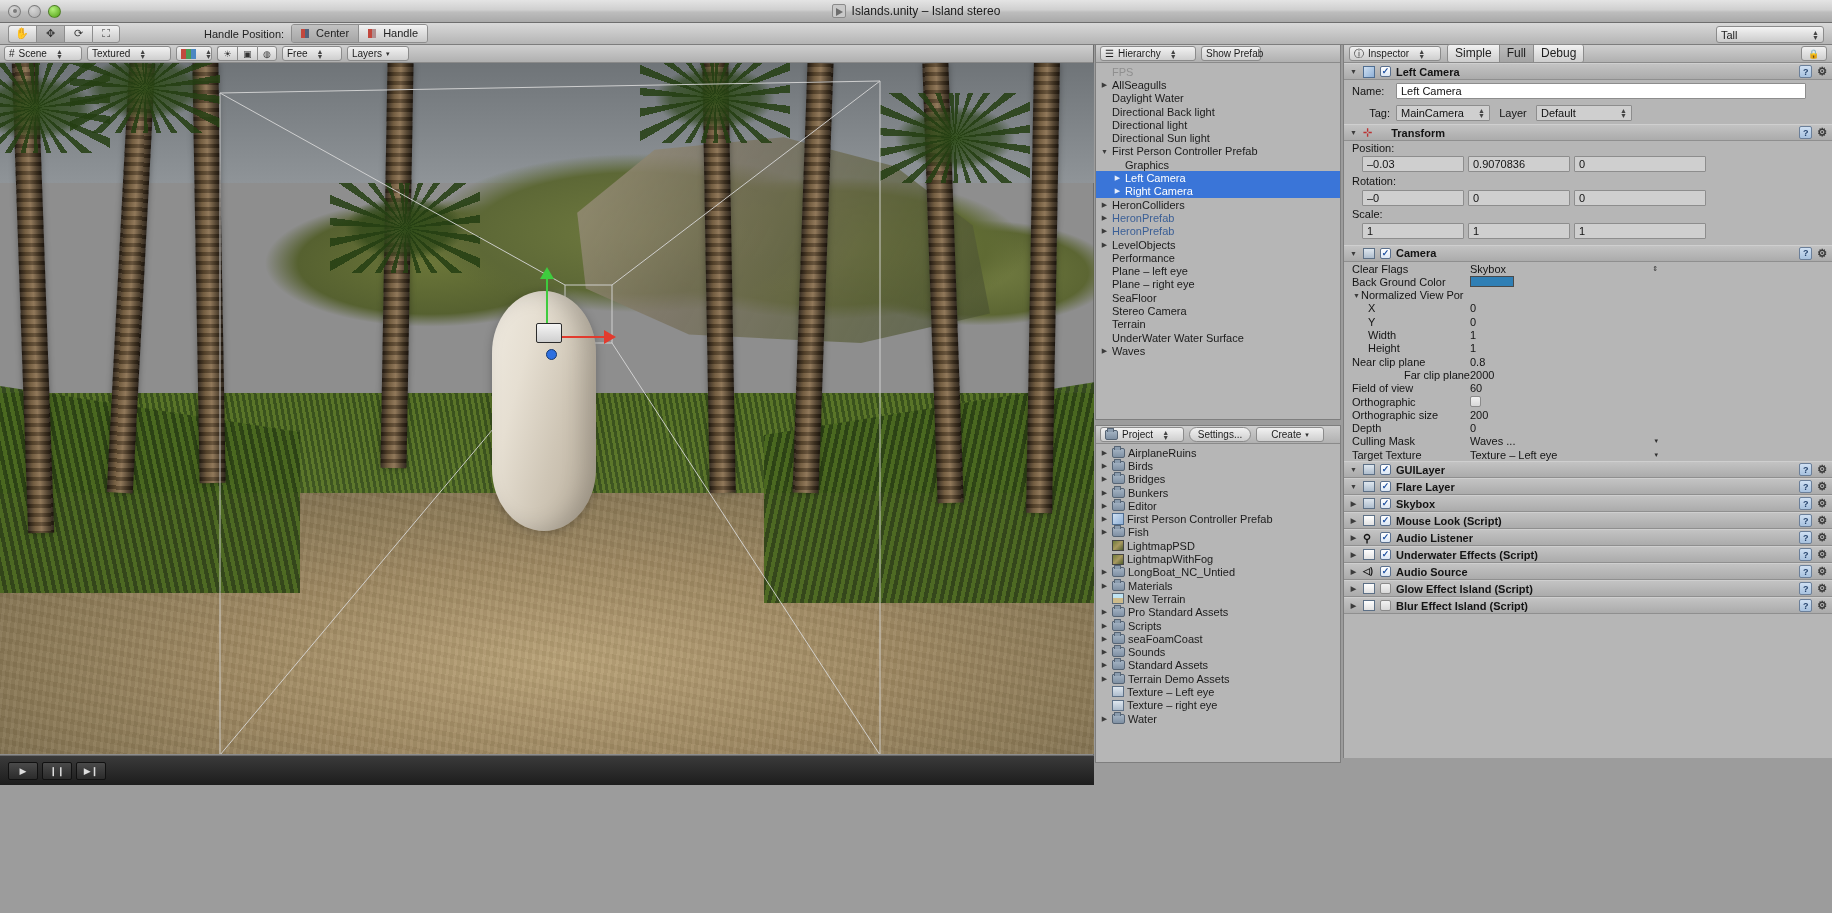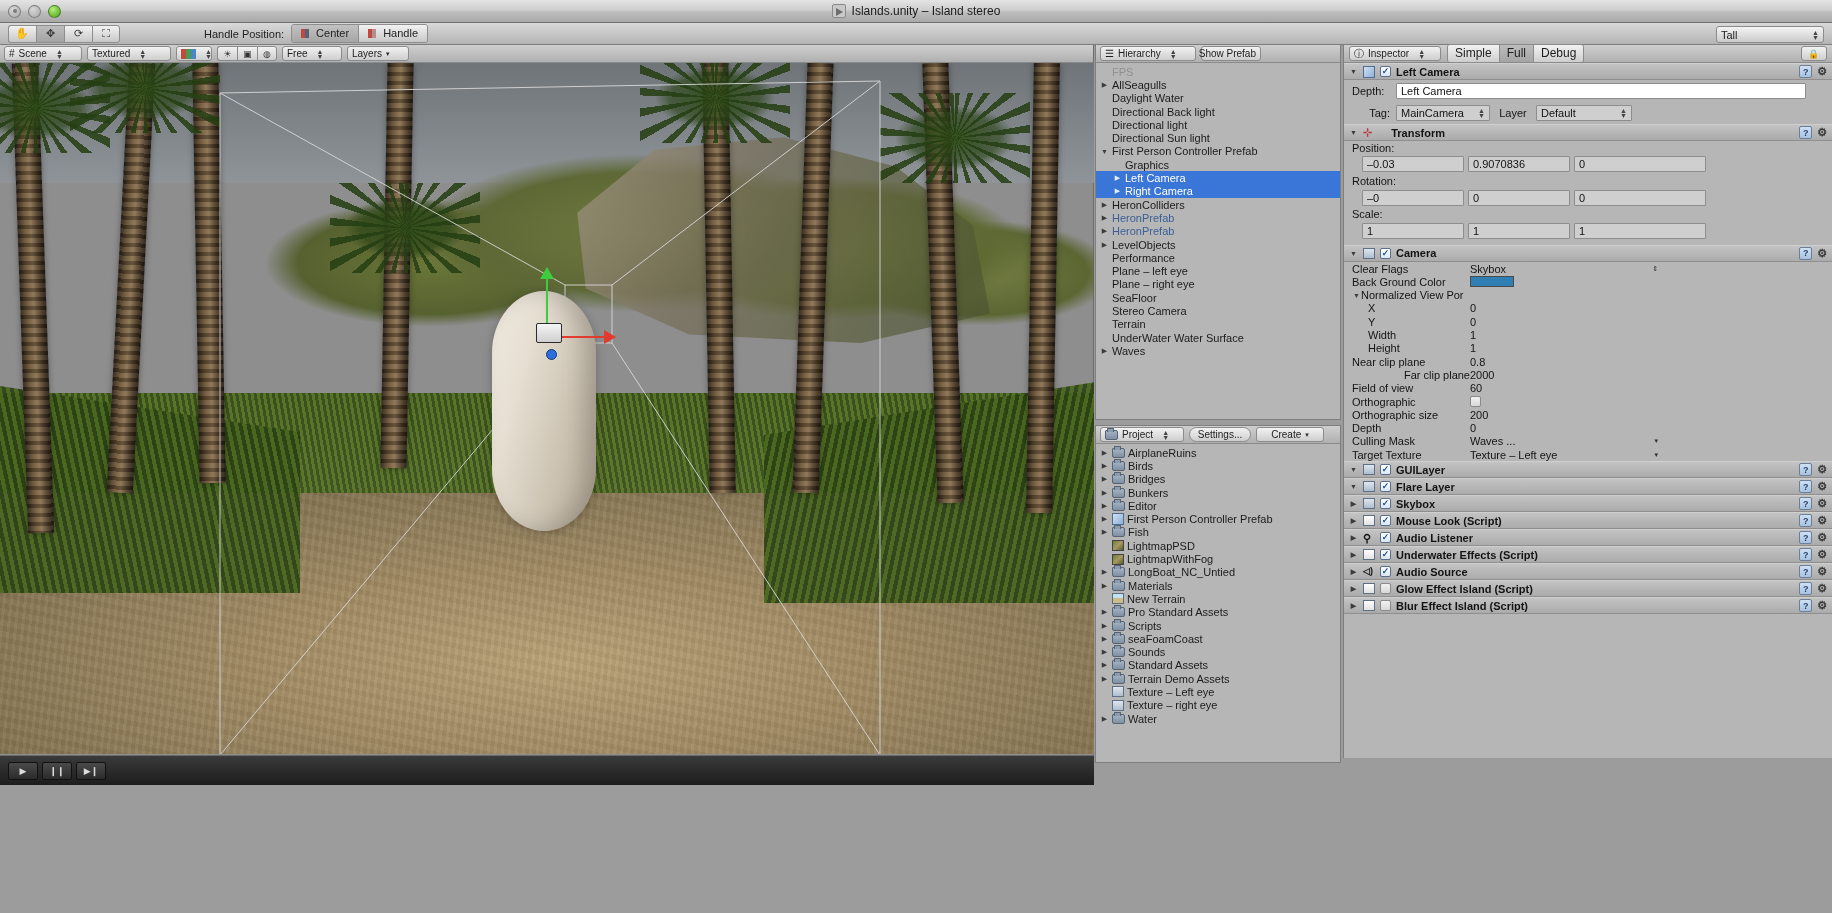--- a/index.html
+++ b/index.html
@@ -460,21 +460,21 @@
     <div class="hierarchy">
       <div class="panel-tabbar">
         <div class="pop" style="width:96px">
           <span>☰</span>
           <span>Hierarchy</span>
           <span class="stepper">
               <span>▲</span>
               <span>▼</span>
             </span>
         </div>
-        <div class="pop" style="width:60px;justify-content:flex-end">
+        <div class="pop" style="width:60px;justify-content:flex-start">
           <span>Show Prefab</span>
         </div>
       </div>
       <div class="tree" id="hierarchy-tree">
         <div class="trow fps">
           <span class="tri blank">▶</span>
             <span>FPS</span>
         </div>
       <div class="trow">
             <span class="tri">▶</span>
@@ -716,21 +716,21 @@
         <span class="prefab-ico"></span>
         <span class="cbx">✓</span>
         <span>Left Camera</span>
         <span class="spacer">
           <span class="help-ico">?</span>
           <span class="gear-ico">⚙</span>
         </span>
       </div>
 
       <div class="row" style="height:22px;padding-left:8px">
-        <span class="lbl" style="width:44px">Depth:</span>
+        <span class="lbl" style="width:44px">Name:</span>
         <span class="field white" style="width:410px">Left Camera</span>
       </div>
 
       <div class="row" style="height:22px;padding-left:8px">
         <span class="lbl" style="width:44px;text-align:right;padding-right:6px">Tag:</span>
         <span class="field" style="width:94px;justify-content:space-between">
           <span>MainCamera</span>
           <span class="stepper">
               <span>▲</span>
               <span>▼</span>

